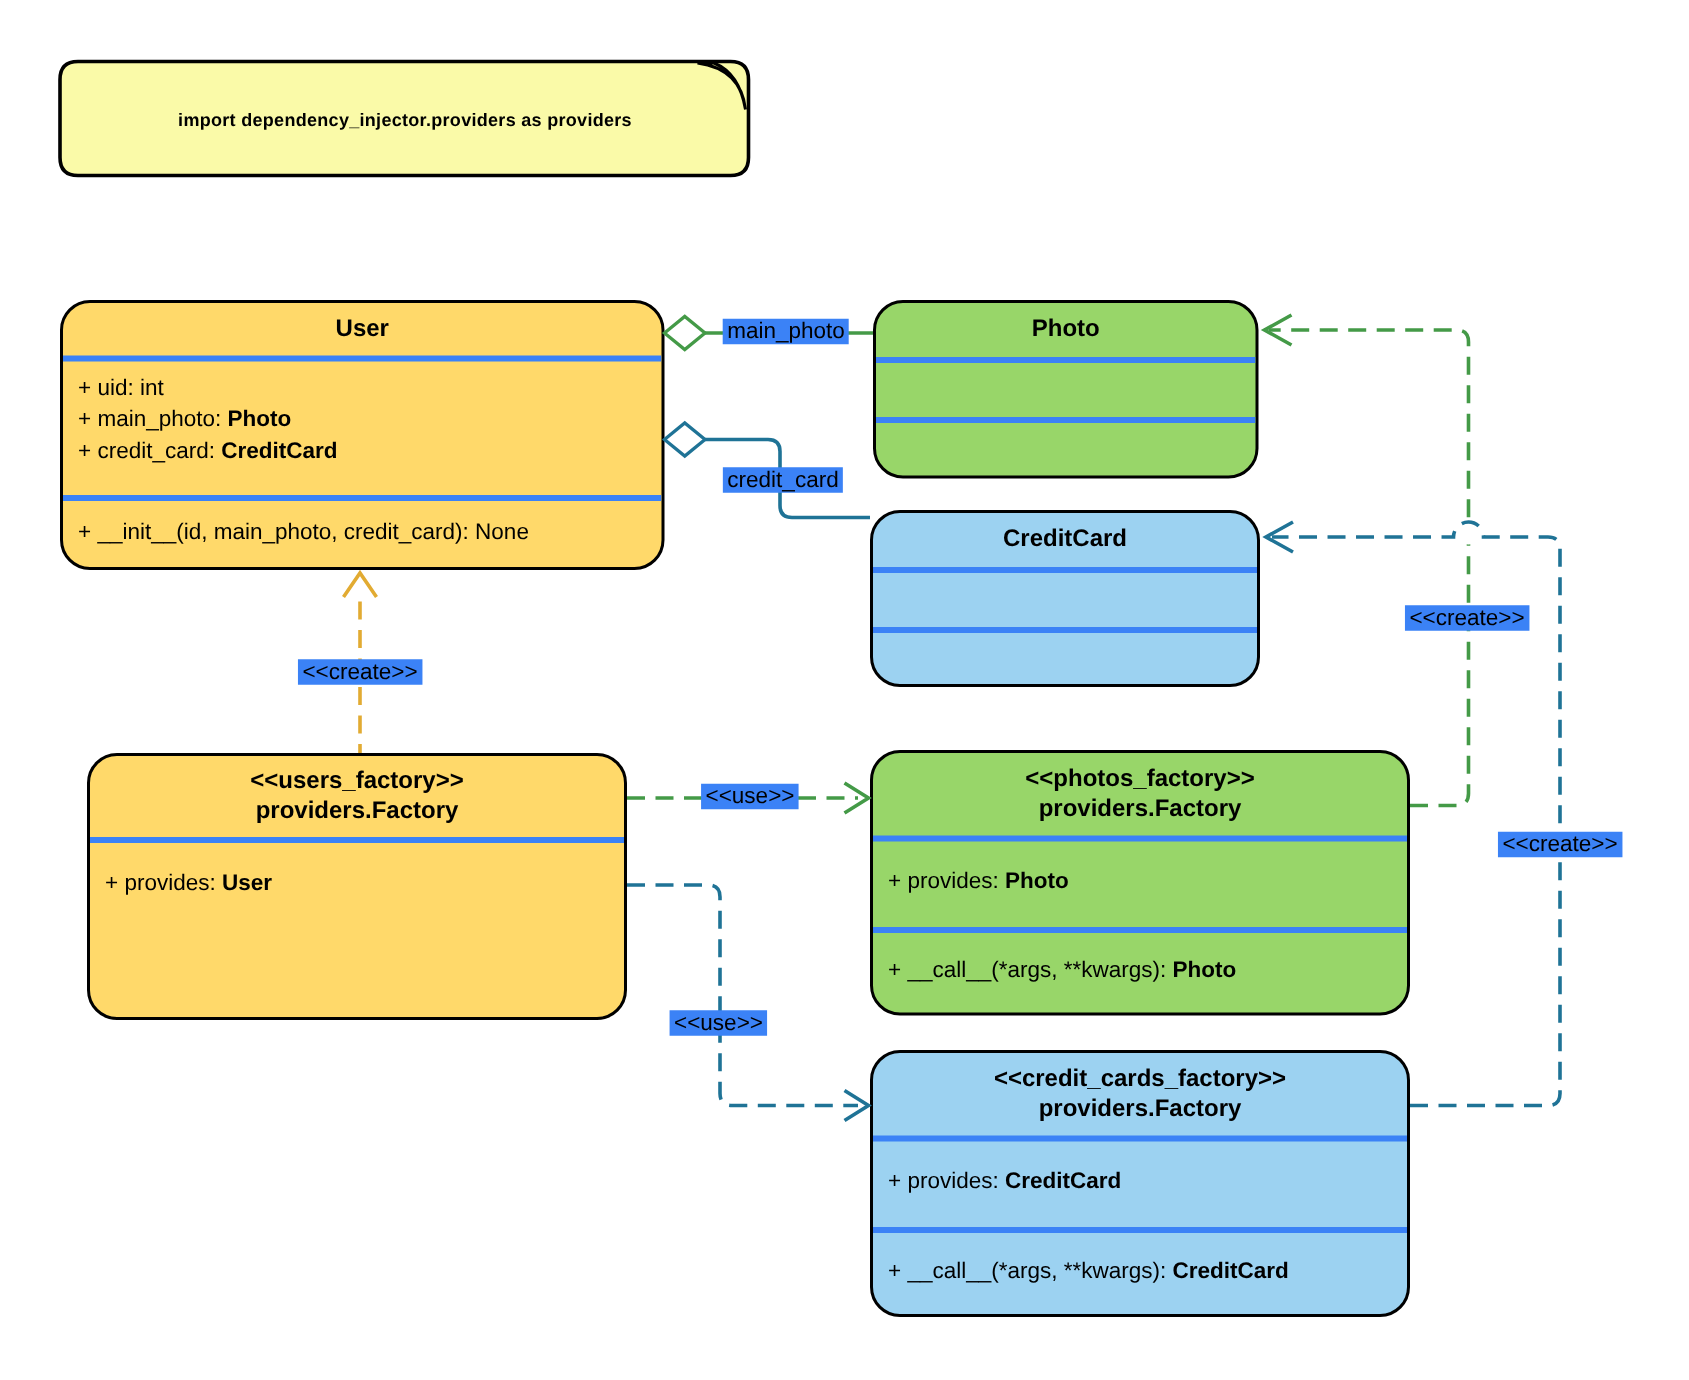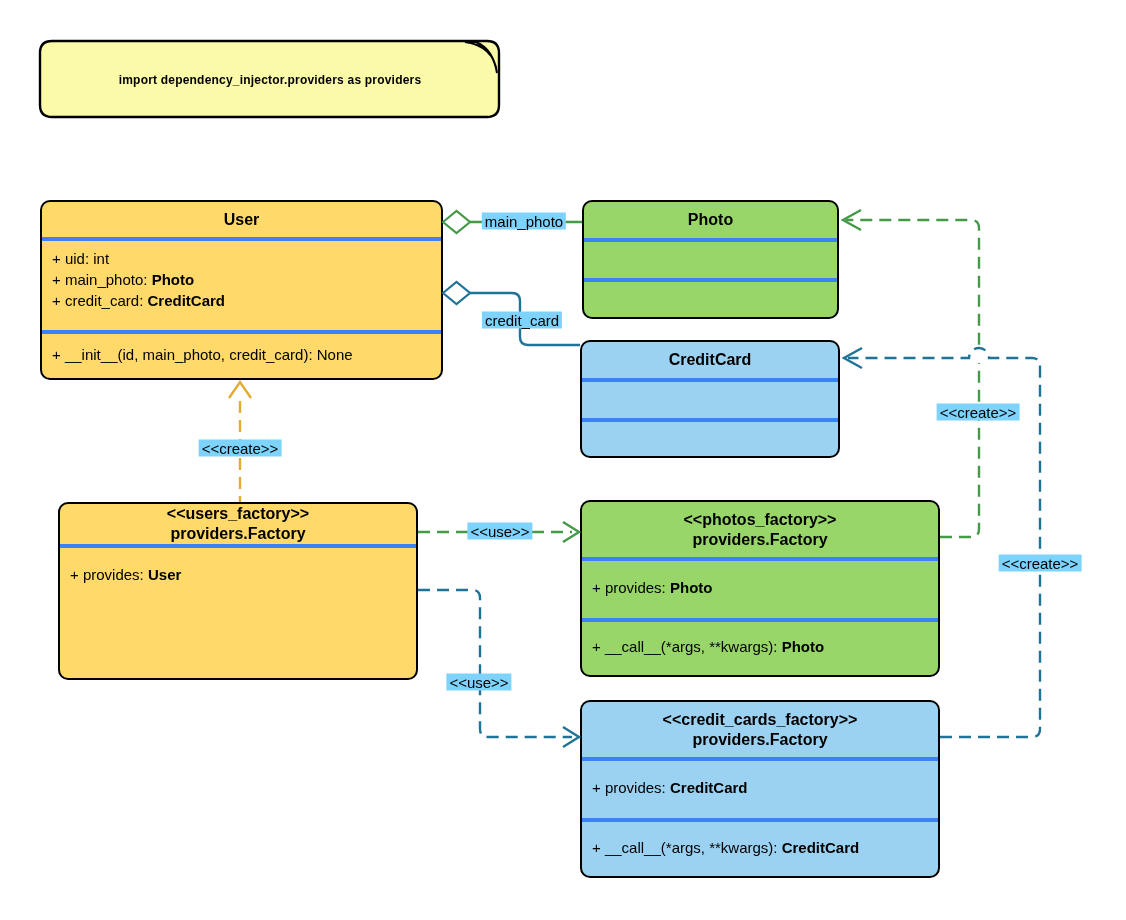--- a/index.html
+++ b/index.html
@@ -16,21 +16,21 @@
     left: 0; top: 0;
     width: 1126px; height: 920px;
     pointer-events: none;
     z-index: 3;
   }
   
   .uml-class {
     position: absolute;
     box-sizing: border-box;
     border: 2px solid #000;
-    border-radius: 10px;
+    border-radius: 20px;
     display: flex;
     flex-direction: column;
     z-index: 2;
     overflow: hidden;
   }
   .uml-class.yellow { background: var(--yellow-fill); }
   .uml-class.green  { background: var(--green-fill); }
   .uml-class.blue   { background: var(--blue-fill); }
   .compartment { box-sizing: border-box; }
   .compartment + .compartment { border-top: 4px solid #3b82f6; }
@@ -66,21 +66,21 @@
     font-weight: bold;
     letter-spacing: 0.2px;
     white-space: nowrap;
     transform: translate(-50%, -50%);
   }
   
   .edge-label {
     position: absolute;
     z-index: 5;
     transform: translate(-50%, -50%);
-    background: #7dd3fc;
+    background: #3b82f6;
     font-size: 15px;
     padding: 0 3px;
     white-space: nowrap;
     color: #000;
   }
   
   .edge { fill: none; stroke-width: 2.4px; }
   .dashed { stroke-dasharray: 12 7; }
   .edge-green { stroke: var(--green-line); }
   .edge-blue  { stroke: var(--blue-line); }
@@ -168,21 +168,21 @@
 
   <div class="uml-class blue" style="left:580px; top:340px; width:260px; height:118px;">
     <div class="compartment title" style="height:36px;">
       <div>CreditCard</div>
     </div>
     <div class="compartment body" style="height:40px;"></div>
     <div class="compartment body grow"></div>
   </div>
 
   <div class="uml-class yellow" style="left:58px; top:502px; width:360px; height:178px;">
-    <div class="compartment title" style="height:40px;">
+    <div class="compartment title" style="height:54px;">
       <div>&lt;&lt;users_factory&gt;&gt;</div>
       <div>providers.Factory</div>
     </div>
     <div class="compartment body center-v" style="height:60px;">
       <div class="member"><span>+ provides: </span><b>User</b></div>
     </div>
   </div>
 
   <div class="uml-class green" style="left:580px; top:500px; width:360px; height:177px;">
     <div class="compartment title" style="height:55px;">

